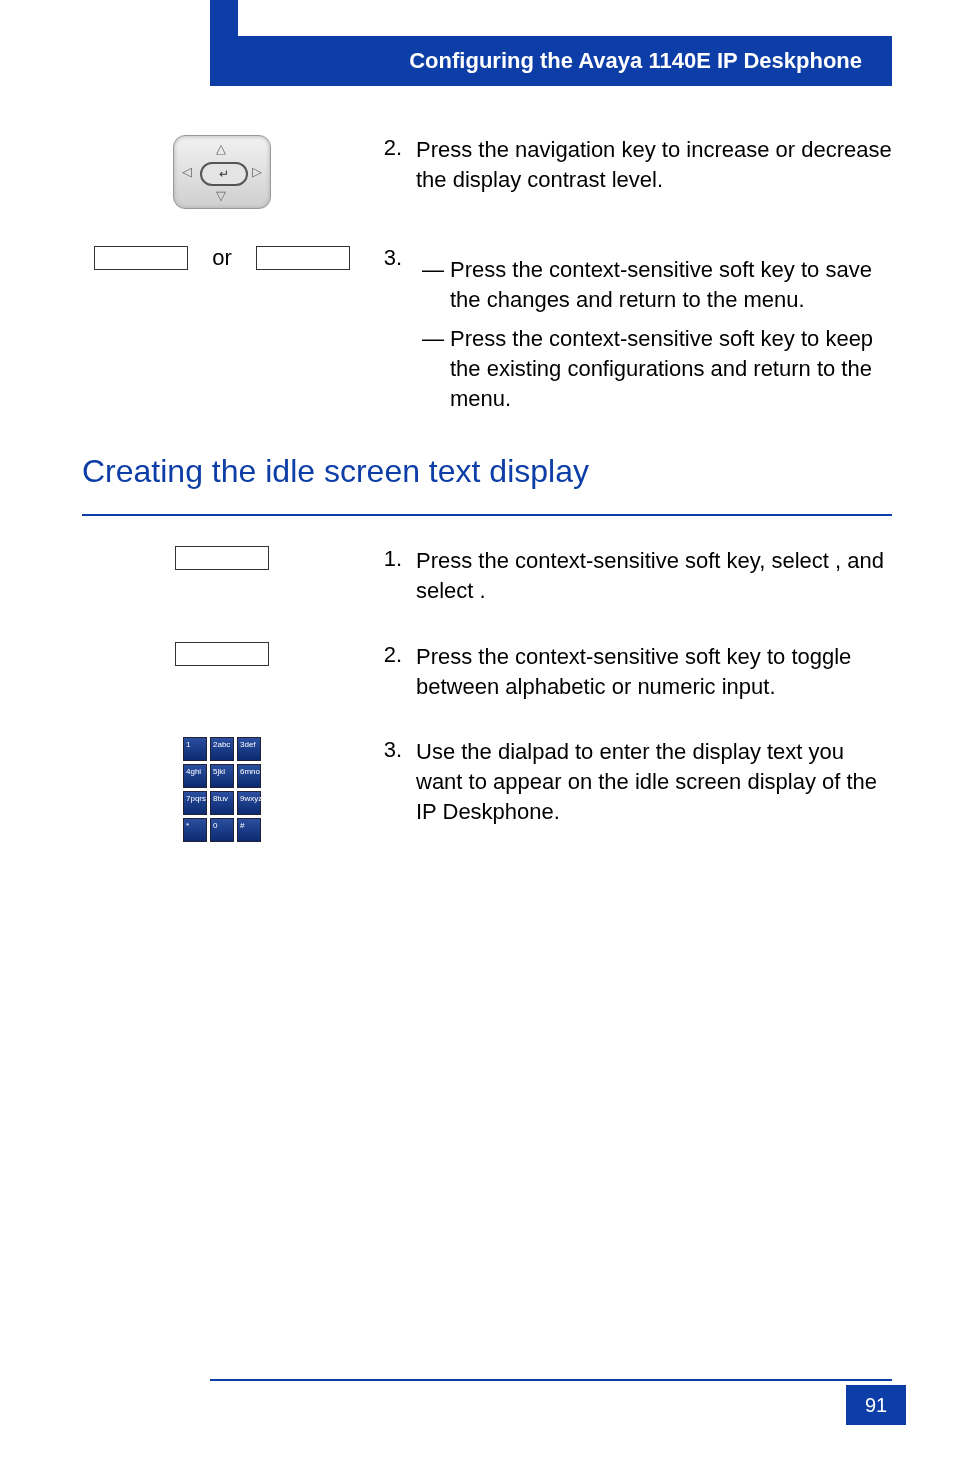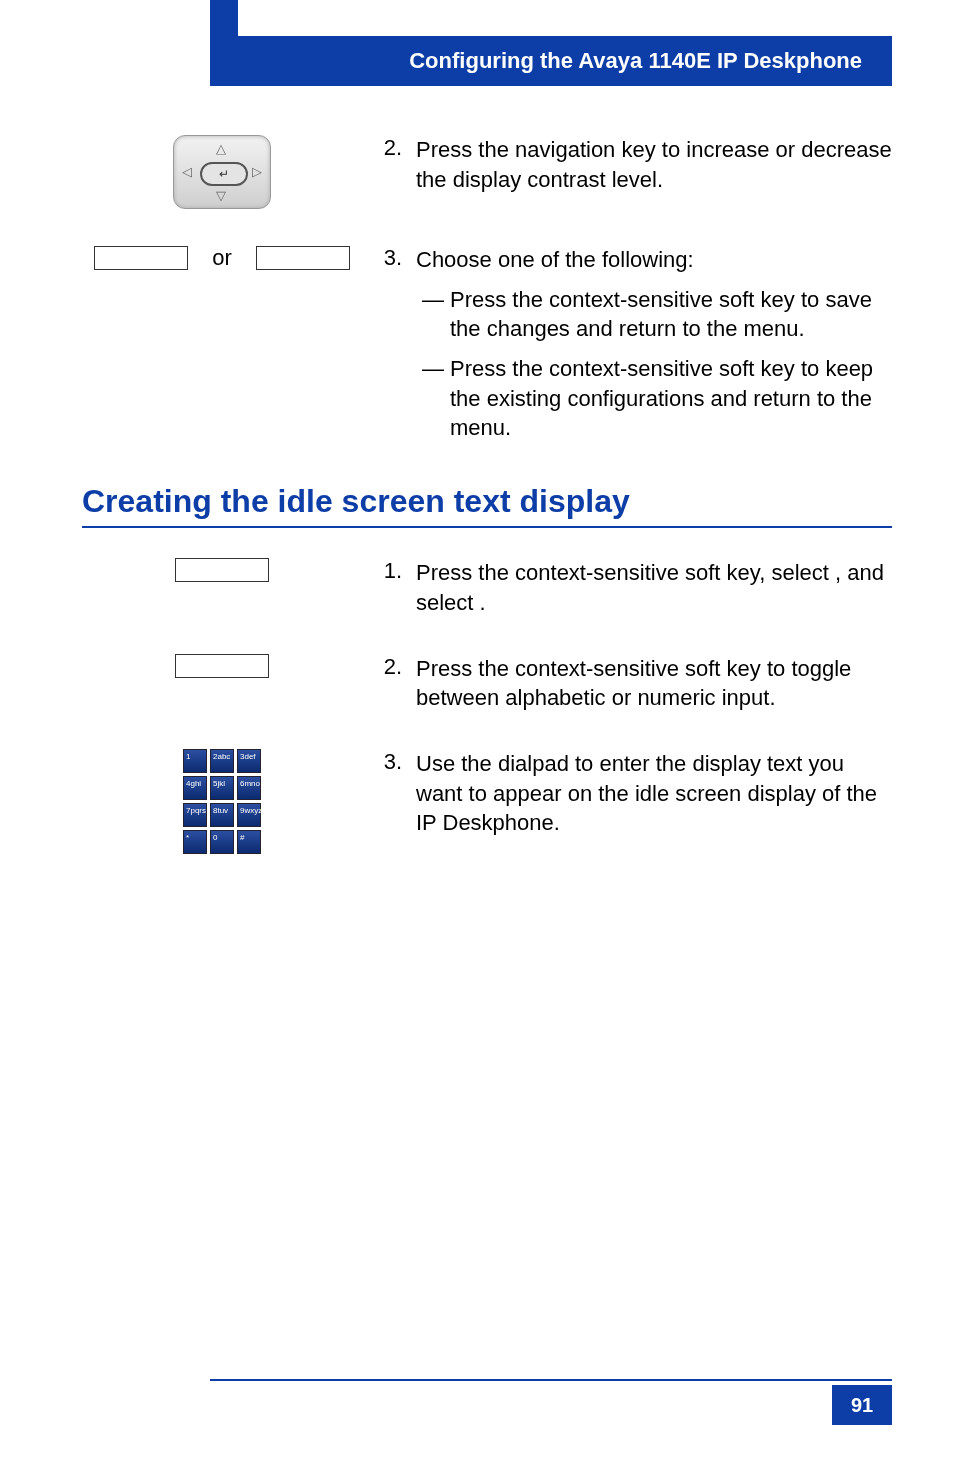--- a/index.html
+++ b/index.html
@@ -47,36 +47,36 @@
   .nav-key .dn{left:42px;bottom:5px}
   .nav-key .lf{left:8px;top:28px}
   .nav-key .rt{right:8px;top:28px}
 
   .softkey{
     width:92px;height:22px;background:#fff;border:1px solid #333;display:inline-block;
   }
   .or-group{display:flex;align-items:center;gap:24px;font-size:22px}
 
   .section-title{
-    color:#0d3da6;font-weight:bold;font-size:32px;
-    border-bottom:2px solid #0d3da6;padding-bottom:6px;
+    color:#0d3da6;font-weight:normal;font-size:32px;
+    border-bottom:2px solid #0d3da6;padding-bottom:24px;
     margin-top:40px;margin-bottom:30px;
   }
   .intro{margin-bottom:80px}
 
   .dialpad{display:grid;grid-template-columns:repeat(3,24px);grid-auto-rows:24px;gap:3px}
   .dkey{
     background:linear-gradient(#2b4ea0,#0b2a70);border:1px solid #223;
     color:#fff;font-size:8px;display:flex;align-items:flex-start;justify-content:flex-start;
     padding:2px;box-sizing:border-box;font-family:Arial;
   }
 
   .page-num{
-    position:absolute;right:62px;bottom:50px;width:60px;height:40px;
-    background:#0d3da6;color:#fff;font-weight:bold;font-size:20px;
+    position:absolute;right:48px;bottom:50px;width:60px;height:40px;
+    background:#0d3da6;color:#fff;font-weight:normal;font-size:20px;
     display:flex;align-items:center;justify-content:center;
   }
   .hrule{position:absolute;right:62px;bottom:94px;left:210px;height:2px;background:#0d3da6}
 </style>
 </head>
 <body>
 
 <div class="blue-band"></div>
 <div class="header-bar">
   <span>Configuring the Avaya 1140E IP Deskphone</span>
@@ -106,21 +106,20 @@
     <div class="left-col">
       <div class="or-group">
         <span class="softkey"></span>
         <span>or</span>
         <span class="softkey"></span>
       </div>
     </div>
     <div class="right-col">
       <div class="num">3.</div>
       <div class="txt">
-        <div>Choose one of the following:</div>
         <div class="sub">
           <div class="dash">—</div>
           <div class="subtxt">
             <span>Press the </span><span> context-sensitive soft key to save the changes and return to the </span><span> menu.</span>
           </div>
         </div>
         <div class="sub">
           <div class="dash">—</div>
           <div class="subtxt">
             <span>Press the </span><span> context-sensitive soft key to keep the existing configurations and return to the </span><span> menu.</span>

